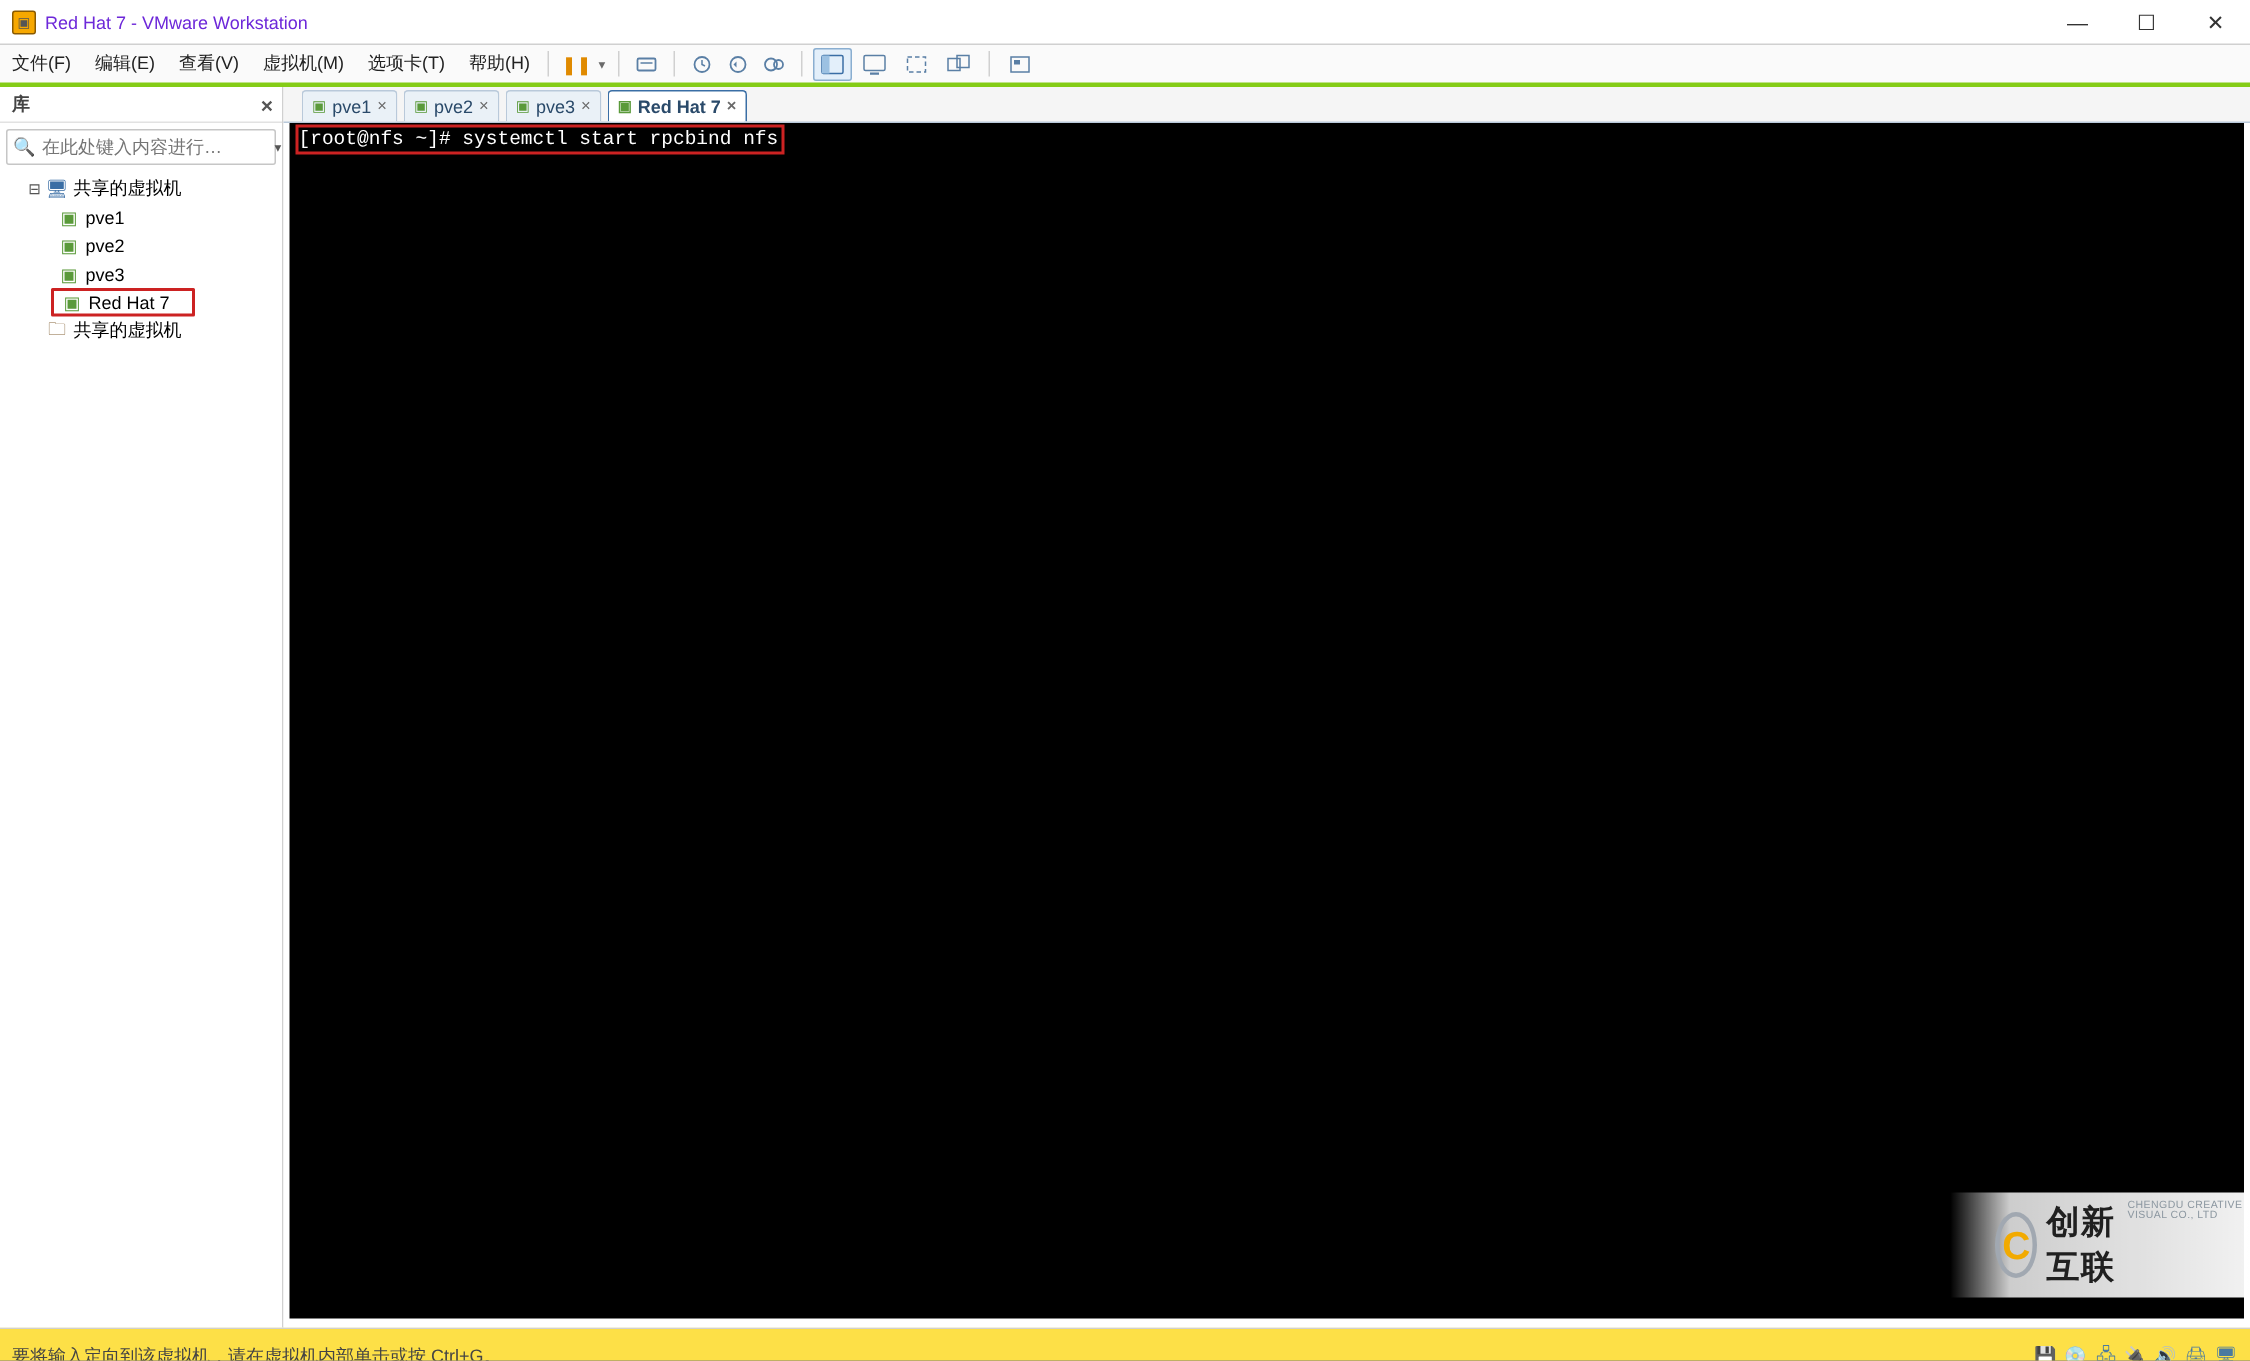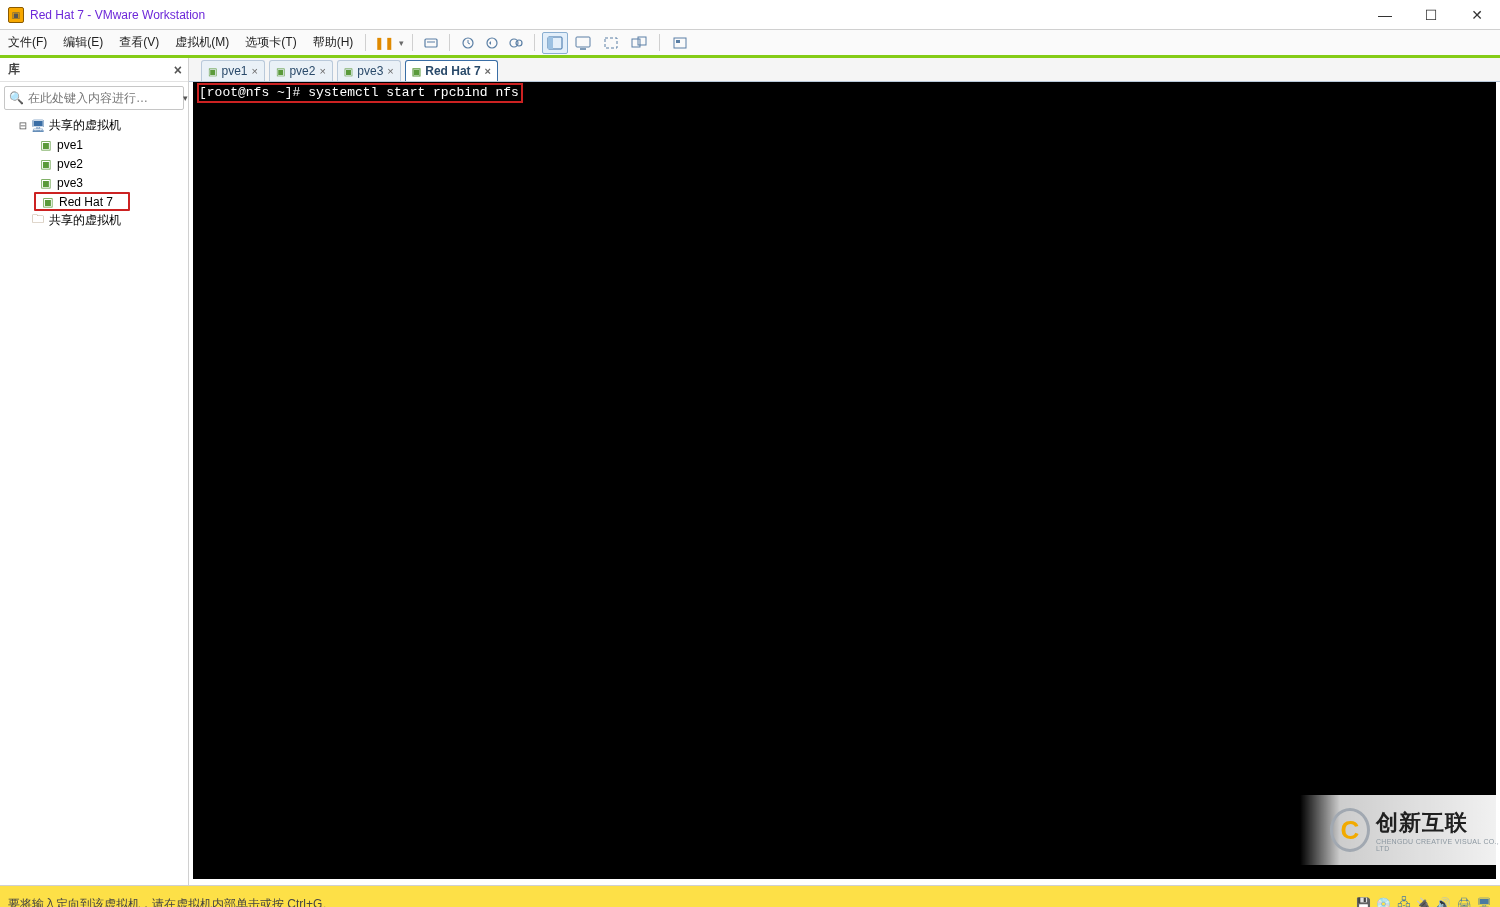--- a/index.html
+++ b/index.html
@@ -58,21 +58,21 @@
 
 
 .statusbar { height: 37px; border-top: 1px solid #d0d0d0; background: #fde047; display: flex; align-items: center; padding: 0 8px; color: #444; }
 .statusbar .right-icons { margin-left: auto; display: flex; gap: 4px; color:#4a7aa0; }
 .statusbar .ri { width:16px; height:16px; display:flex; align-items:center; justify-content:center; font-size:12px; }
 
 
 .watermark { position:absolute; right:0; bottom:42px; width:200px; height:70px; display:flex; align-items:center; gap:6px; opacity:0.95; background: linear-gradient(90deg, rgba(255,255,255,0) 0%, rgba(255,255,255,0.85) 20%, #fff 100%); padding-left:30px; }
 .watermark .c-logo { width:44px; height:44px; border-radius:50%; border:3px solid #aab2bb; display:flex; align-items:center; justify-content:center; }
 .watermark .c-logo .inner { color:#ffb400; font-size:26px; font-weight:900; font-family: Arial, sans-serif;}
-.watermark .txt { display:flex; flex-direction:column; }
+.watermark .txt { display:flex; flex-direction:row; }
 .watermark .txt .big { font-size:22px; font-weight:800; color:#222; letter-spacing:1px;}
 .watermark .txt .sm { font-size:7px; color:#94a0aa; letter-spacing:0.3px;}
 
 svg { display:block; }
 </style>
 </head>
 <body>
 
 <div class="titlebar">
   <span class="app-icon">▣</span>

